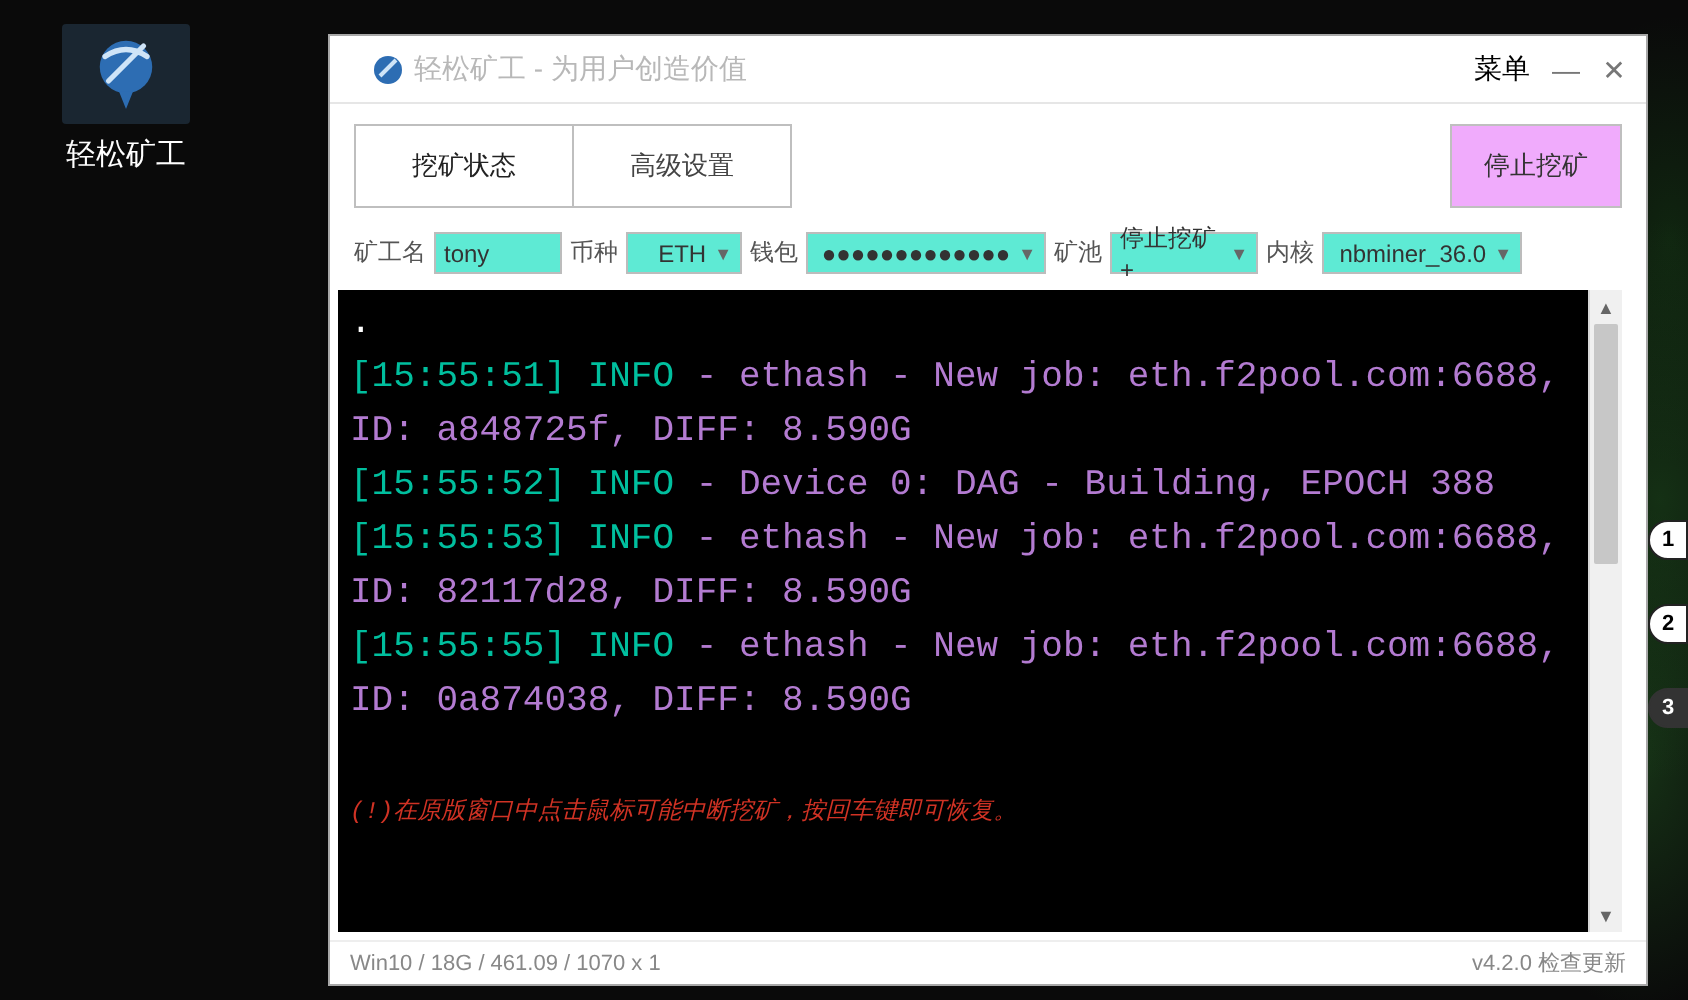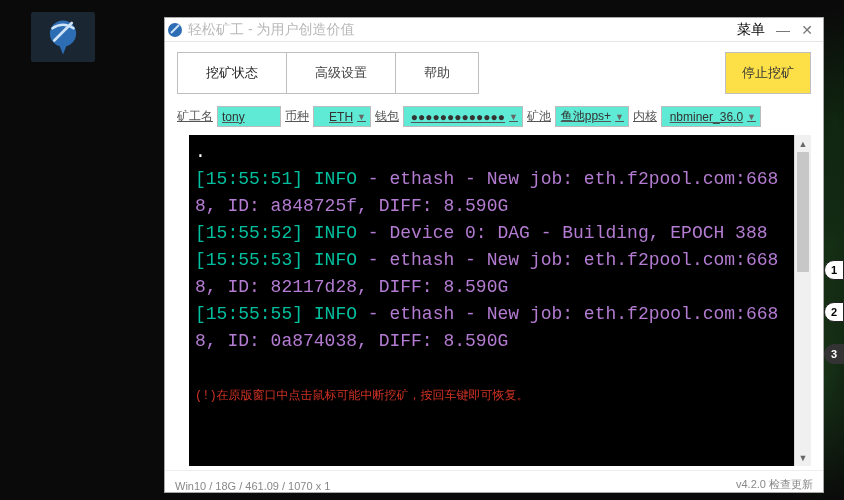--- a/index.html
+++ b/index.html
@@ -51,23 +51,23 @@
   .app-window {
     position: absolute;
     left: 164px; top: 17px;
     width: 660px; height: 476px;
     background: #fff;
     border: 1px solid #a8a8a8;
     display: flex; flex-direction: column;
     z-index: 2;
   }
   .titlebar {
-    height: 24px;
+    height: 34px;
     display: flex; align-items: center;
-    padding: 0 4px 0 1px;
+    padding: 0 4px 0 20px;
     border-bottom: 1px solid #e6e6e6;
     color: #b8b8b8;
     font-size: 14px;
   }
   .titlebar .t-icon {
     width: 18px; height: 18px; margin-right: 4px;
     display:flex;align-items:center;justify-content:center;
   }
   .titlebar .t-title { flex: 0 0 auto; }
   .titlebar .t-spacer { flex: 1; }
@@ -85,31 +85,31 @@
     height: 42px;
     display:flex;align-items:center;justify-content:center;
     font-size: 13px; color:#444;
     cursor:pointer;
   }
   .tab-btn + .tab-btn { border-left: none; }
   .tab-btn.active { background:#fff; color:#222; }
   .toolbar .spacer { flex:1; }
   .stop-btn {
     border: 1px solid #bfbfbf;
-    background: #fde047;
+    background: #f0abfc;
     padding: 0 16px; height: 42px;
     display:flex;align-items:center;justify-content:center;
     font-size: 13px; color:#333;
     cursor:pointer;
   }
   .fieldbar {
     display:flex; align-items:center;
     padding: 2px 12px 8px 12px;
     gap: 4px;
-    font-size: 12px; color:#555;text-decoration:underline;
+    font-size: 12px; color:#555;
   }
   .fieldbar .lbl { white-space: nowrap; }
   .fieldbar input, .fieldbar .select {
     border: 1px solid #bcbcbc;
     height: 21px;
     font-size: 12px;
     padding: 0 4px;
     background:#5eead4;
     color:#333;
   }
@@ -119,49 +119,49 @@
   }
   .fieldbar .select .caret { color:#666; font-size:9px; padding-left:4px;}
   .w-miner { width: 64px; }
   .w-coin { width: 58px; }
   .w-wallet { width: 120px; }
   .w-pool { width: 74px; }
   .w-core { width: 100px; }
 
   .terminal-wrap {
     flex:1; display:flex; min-height:0;
-    margin: 0 12px 4px 24px;
+    margin: 0 12px 4px 4px;
   }
   .terminal {
     flex:1;
     background:#000;
     color:#b37bd1;
     font-family: Consolas, 'Courier New', monospace;
     font-size: 18px;
     line-height: 1.5;
     padding: 4px 6px;
     overflow:hidden;
     white-space: pre-wrap;
     word-break: break-all;
   }
   .terminal .info { color:#00bf9e; }
   .terminal .job { color:#b37bd1; }
-  .terminal .warn { color:#d03224; font-size:12px; display:block; margin-top:32px;}
+  .terminal .warn { color:#d03224; font-size:12px; display:block; margin-top:32px;font-style:italic;}
   .scrollbar {
     width: 17px; background:#f0f0f0;
     display:flex; flex-direction:column;
     border-left:1px solid #d8d8d8;
   }
   .scrollbar .arrow { height:17px; display:flex;align-items:center;justify-content:center; color:#666; font-size:9px; cursor:pointer;}
   .scrollbar .track { flex:1; position:relative; }
   .scrollbar .thumb { position:absolute; left:2px; right:2px; top:0; height:120px; background:#c7c7c7; border-radius:1px; cursor:pointer;}
 
   .statusbar {
     height: 22px;
-    display:flex; align-items:flex-end;
+    display:flex; align-items:center;
     padding: 0 10px;
     font-size: 11px;
     color:#888;
     border-top:1px solid #eee;
   }
   .statusbar .tip { color:#d03224; margin-left:8px;}
   .statusbar .spacer{flex:1;}
   .statusbar .ver { color:#888; }
 </style>
 </head>
@@ -176,61 +176,61 @@
 </div>
 
 <div class="desktop-icon">
   <div class="icon-box">
     <svg viewBox="0 0 48 48">
       <circle cx="24" cy="20" r="15" fill="#2d6db3"></circle>
       <path d="M14 28 L34 8 M12 14 Q24 6 36 14" stroke="#cfe4f7" stroke-width="3" fill="none" stroke-linecap="round"></path>
       <path d="M20 34 L28 34 L24 44 Z" fill="#2d6db3"></path>
     </svg>
   </div>
+  <div class="label">轻松矿工</div>
 </div>
 
 <div class="app-window">
   <div class="titlebar">
     <span class="t-icon">
       <svg viewBox="0 0 18 18">
           <circle cx="9" cy="9" r="7" fill="#2d6db3"></circle>
           <path d="M5 12 L13 4" stroke="#cfe4f7" stroke-width="2"></path>
         </svg>
     </span>
     <span class="t-title">轻松矿工 - 为用户创造价值</span>
     <span class="t-spacer"></span>
     <span class="t-menu">菜单</span>
     <span class="t-btn">—</span>
     <span class="t-btn">✕</span>
   </div>
 
   <div class="toolbar">
     <div class="tab-btn active">挖矿状态</div>
     <div class="tab-btn">高级设置</div>
-    <div class="tab-btn">帮助</div>
     <div class="spacer"></div>
     <div class="stop-btn">停止挖矿</div>
   </div>
 
   <div class="fieldbar">
     <span class="lbl">矿工名</span>
     <input class="w-miner" value="tony" style="">
     <span class="lbl">币种</span>
     <div class="select w-coin">
         <span>ETH</span>
         <span class="caret">▼</span>
       </div>
     <span class="lbl">钱包</span>
     <div class="select w-wallet">
         <span>●●●●●●●●●●●●●</span>
         <span class="caret">▼</span>
       </div>
     <span class="lbl">矿池</span>
     <div class="select w-pool">
-        <span>鱼池pps+</span>
+        <span>停止挖矿+</span>
         <span class="caret">▼</span>
       </div>
     <span class="lbl">内核</span>
     <div class="select w-core">
         <span>nbminer_36.0</span>
         <span class="caret">▼</span>
       </div>
   </div>
 
   <div class="terminal-wrap">

